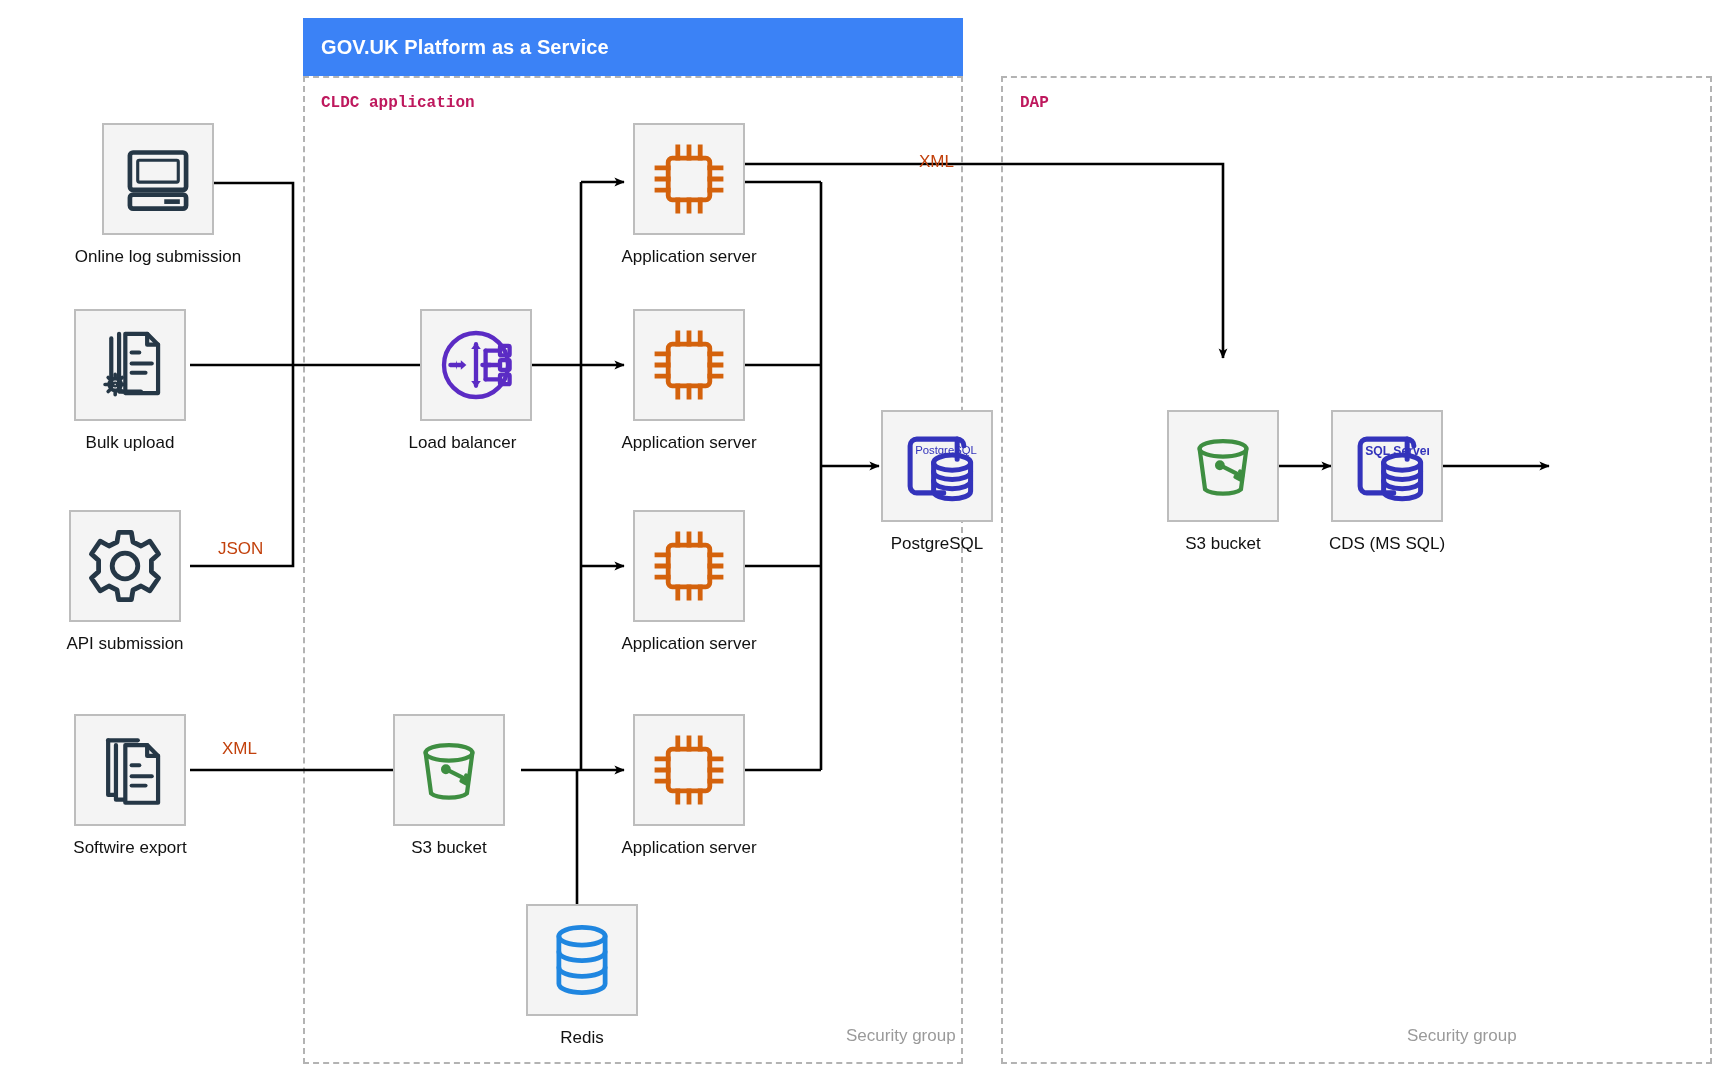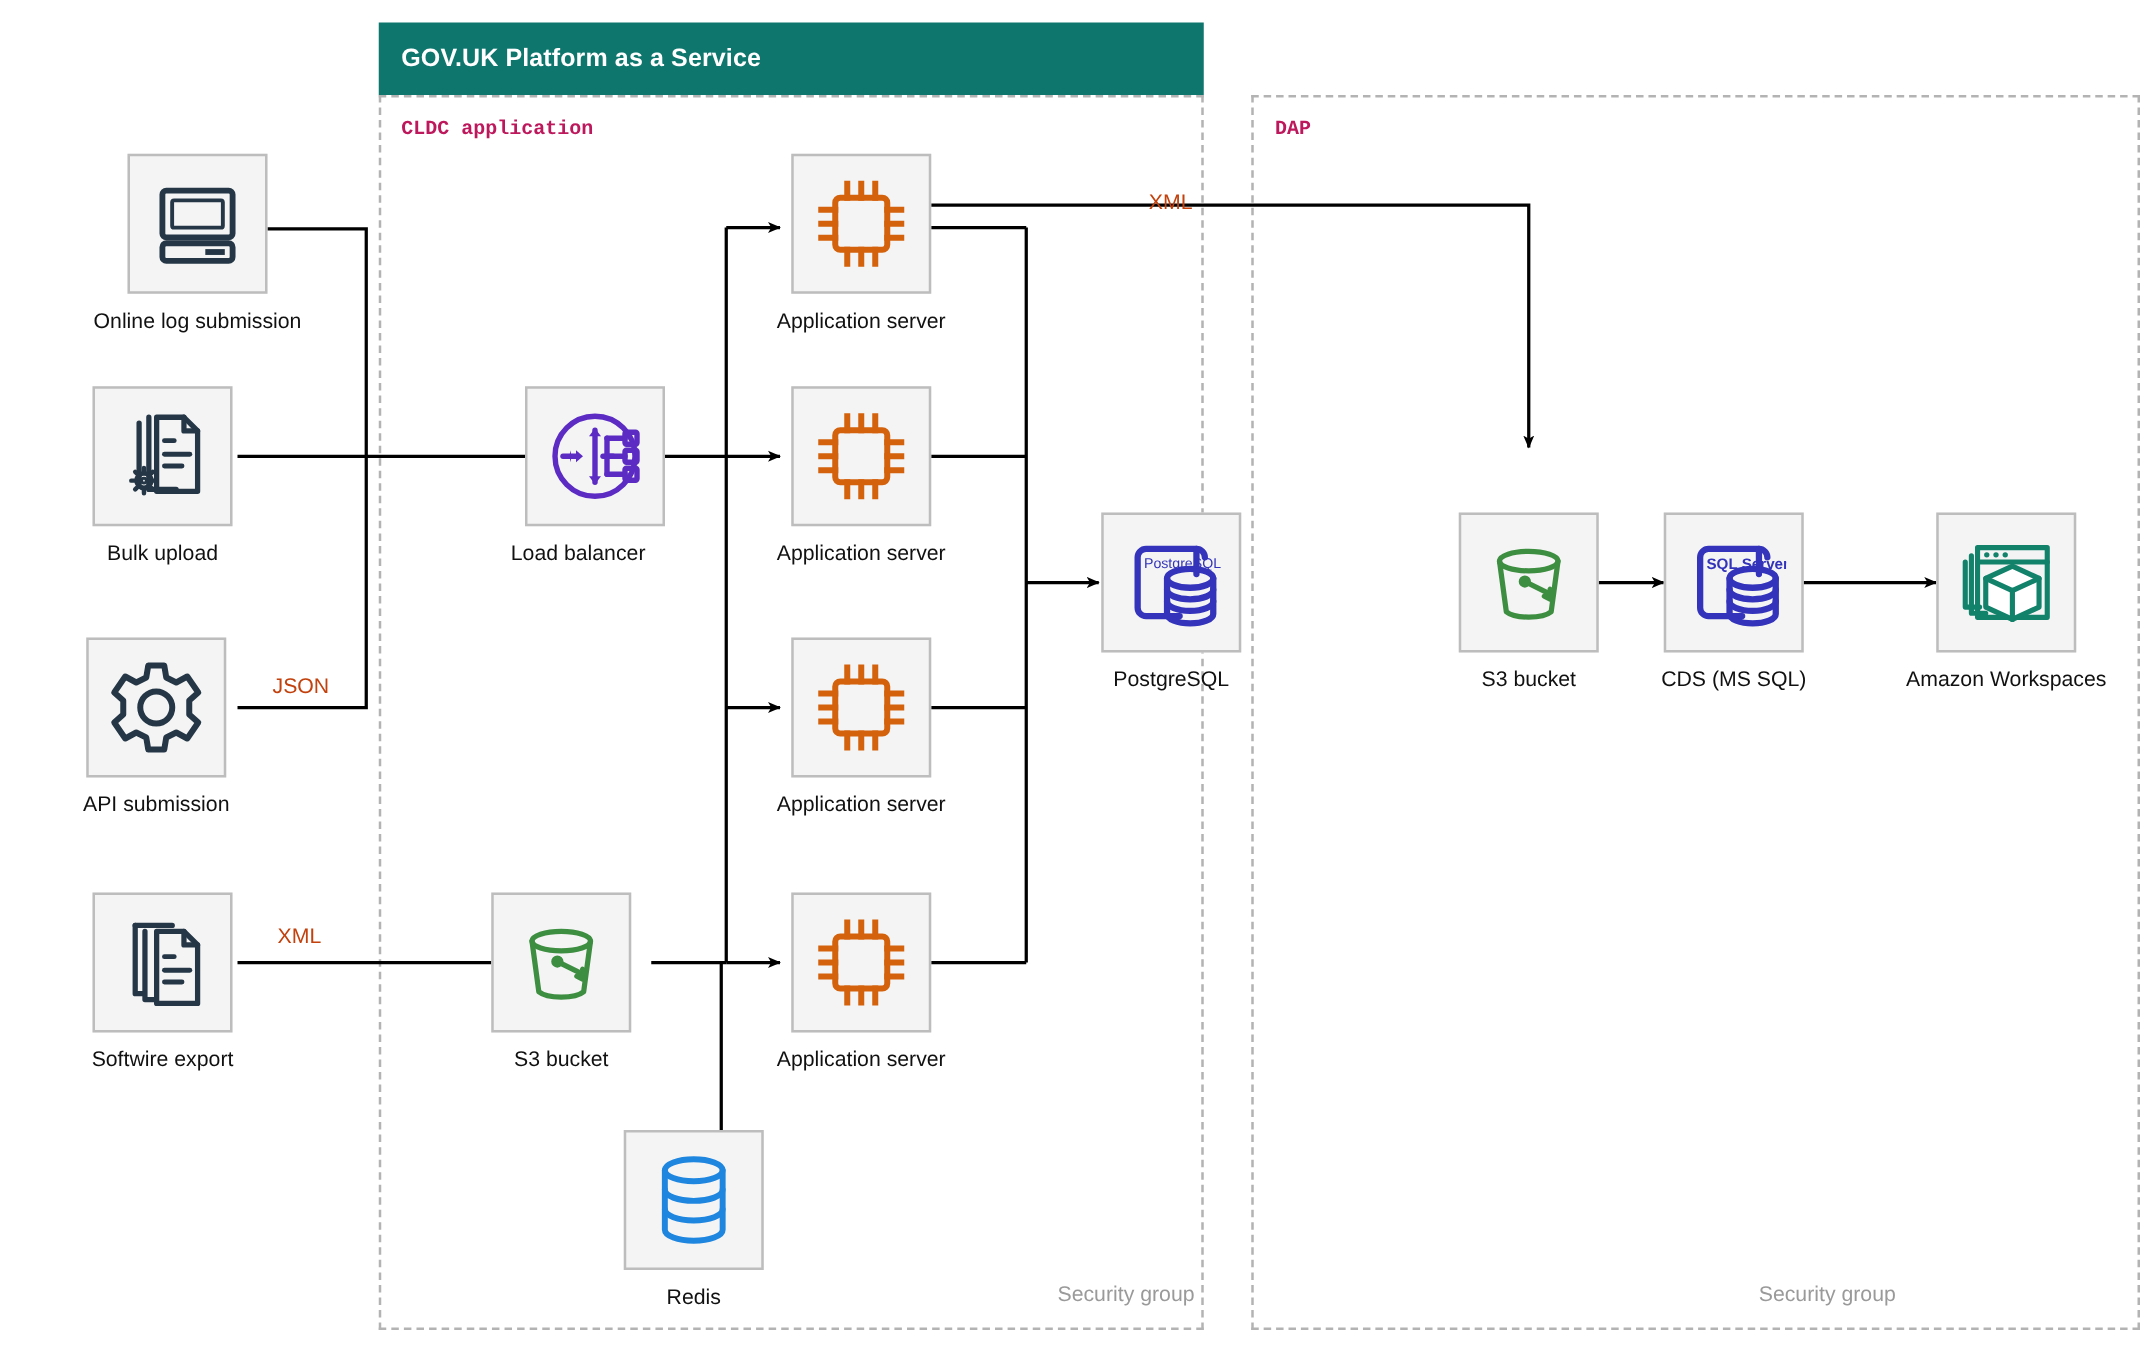--- a/index.html
+++ b/index.html
@@ -10,21 +10,21 @@
   #canvas{
     position:relative;
     width:1712px;
     height:1082px;
     background:#ffffff;
     overflow:hidden;
   }
   
   .banner{
     position:absolute;
-    background:#0f766e;
+    background:#3b82f6;
     color:#ffffff;
     font-weight:bold;
     font-size:20px;
     display:flex;
     align-items:center;
     padding-left:18px;
     box-sizing:border-box;
     letter-spacing:.1px;
   }
   
@@ -323,21 +323,21 @@
           <path d="M20,28 L27,80 A25,9 0 0 0 73,80 L80,28"></path>
           <path d="M46,49 L72,62"></path>
           <circle cx="46" cy="49" r="3.6" fill="#3E8E41"></circle>
           <path d="M72,57 A6,6 0 0 1 72,67 L66,64"></path>
         </g>
       </svg>
     </div>
     <div class="cap">S3 bucket</div>
   </div>
 
-  <div class="node" style="left:499px;top:904px;">
+  <div class="node" style="left:526px;top:904px;">
     <div class="box">
       <svg width="68" height="76" viewBox="0 0 100 110">
         <g fill="none" stroke="#1F86E0" stroke-width="7" stroke-linecap="round" stroke-linejoin="round">
           <ellipse cx="50" cy="20" rx="34" ry="13"></ellipse>
           <path d="M16,20 L16,90 A34,13 0 0 0 84,90 L84,20"></path>
           <path d="M16,43 A34,13 0 0 0 84,43"></path>
           <path d="M16,66 A34,13 0 0 0 84,66"></path>
         </g>
       </svg>
     </div>
@@ -369,33 +369,14 @@
           <path d="M46,46 L46,80 A22,9 0 0 0 90,80 L90,46"></path>
           <path d="M46,57 A22,9 0 0 0 90,57"></path>
           <path d="M46,68 A22,9 0 0 0 90,68"></path>
         </g>
         <text x="24" y="37" font-family="'Liberation Sans',sans-serif" font-size="14.5" font-weight="bold" fill="#3333BB">SQL Server</text>
       </svg>
     </div>
     <div class="cap">CDS (MS SQL)</div>
   </div>
 
-  <div class="node" style="left:1549px;top:410px;">
-    <div class="box">
-      <svg width="82" height="82" viewBox="0 0 100 100">
-        <g fill="none" stroke="#12826B" stroke-width="5" stroke-linecap="round" stroke-linejoin="round">
-          <path d="M10,30 L10,74 L24,74"></path>
-          <path d="M16,24 L16,80 L30,80"></path>
-          <path d="M22,16 L90,16 L90,30 L22,30 Z"></path>
-          <path d="M22,30 L22,84 L90,84 L90,30"></path>
-          <circle cx="31" cy="23" r="2.6" fill="#12826B" stroke="none"></circle>
-          <circle cx="40" cy="23" r="2.6" fill="#12826B" stroke="none"></circle>
-          <circle cx="49" cy="23" r="2.6" fill="#12826B" stroke="none"></circle>
-          <path d="M56,34 L82,46 L82,74 L56,86 L30,74 L30,46 Z" fill="#ffffff"></path>
-          <path d="M30,46 L56,58 L82,46"></path>
-          <path d="M56,58 L56,86"></path>
-        </g>
-      </svg>
-    </div>
-    <div class="cap">Amazon Workspaces</div>
-  </div>
 
 </div>
 
 </body></html>

